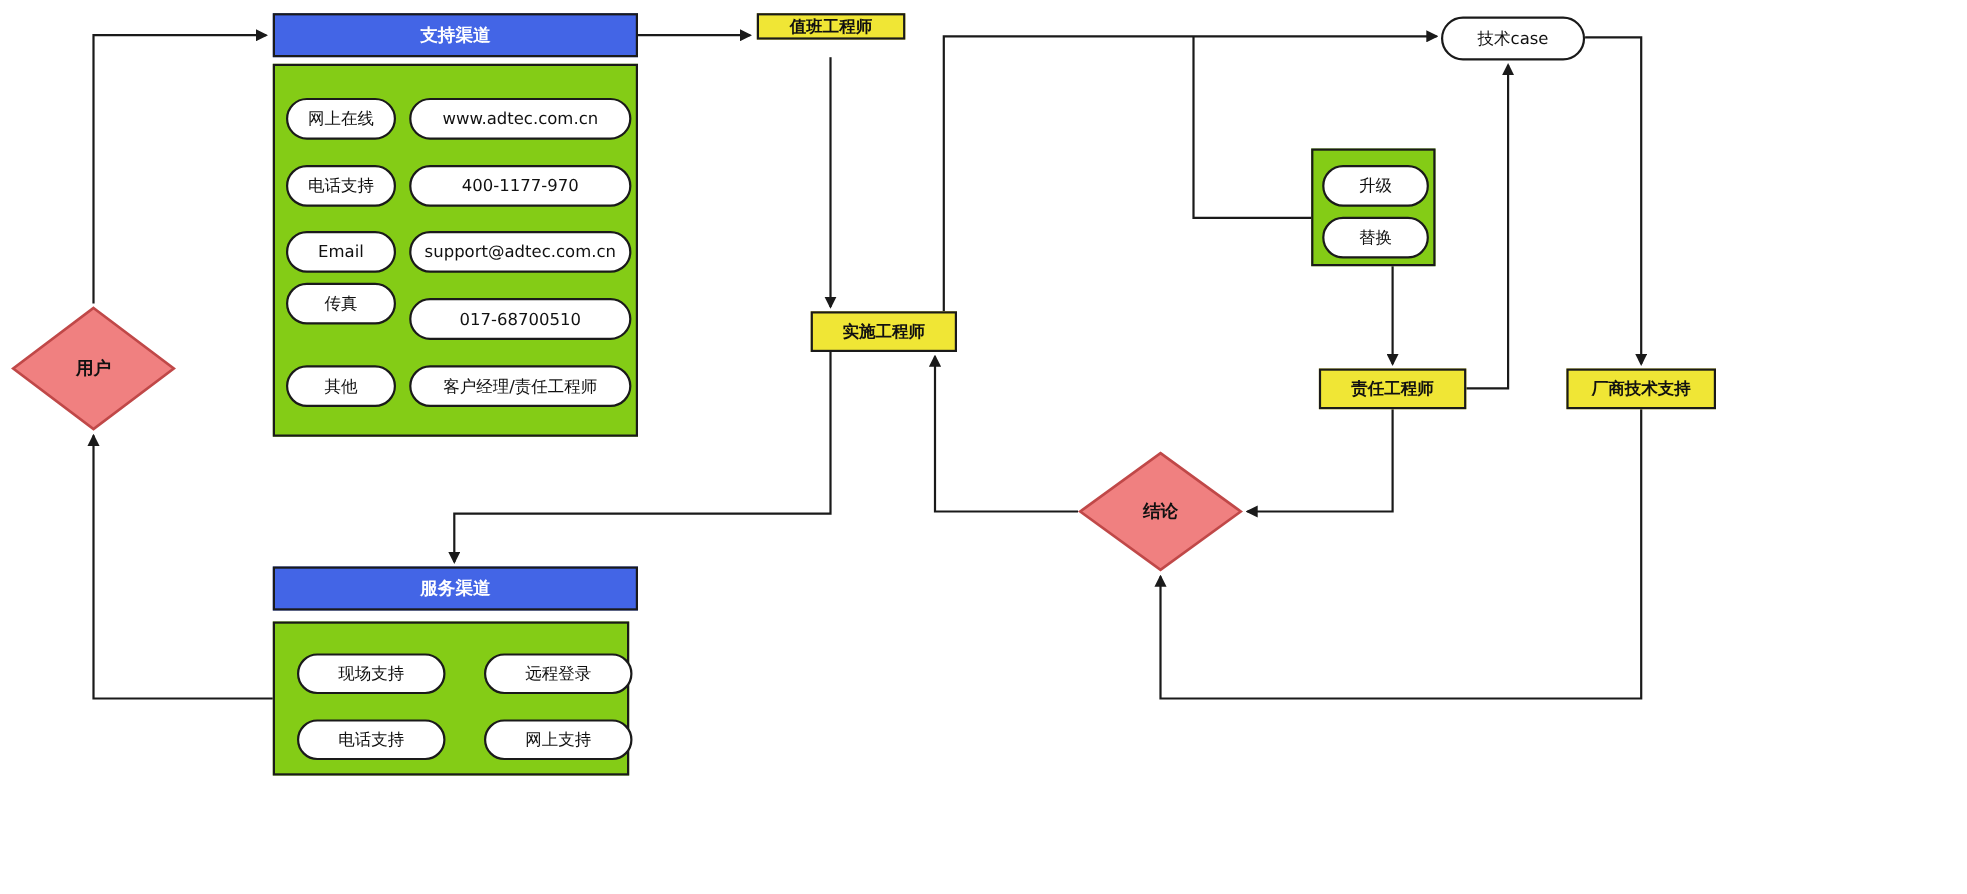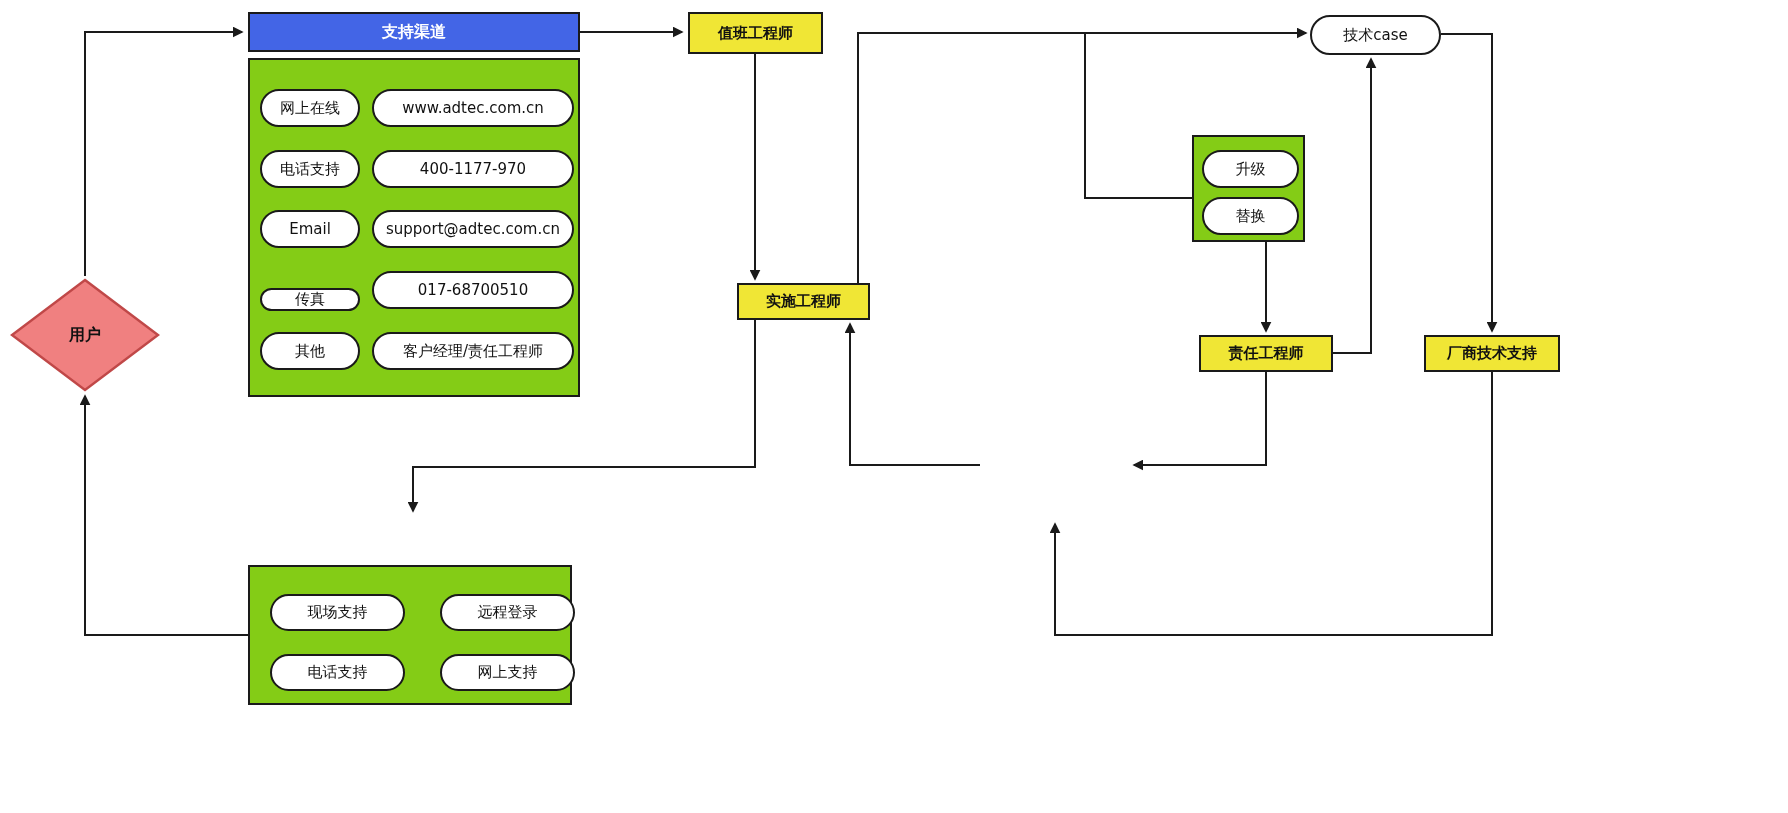--- a/index.html
+++ b/index.html
@@ -66,28 +66,28 @@
   <div class="node container-box" style="left:248px;top:58px;width:332px;height:339px">
     <div class="pill" style="left:10px;top:29px;width:100px;height:38px">网上在线</div>
     <div class="pill" style="left:122px;top:29px;width:202px;height:38px">www.adtec.com.cn</div>
 
     <div class="pill" style="left:10px;top:90px;width:100px;height:38px">电话支持</div>
     <div class="pill" style="left:122px;top:90px;width:202px;height:38px">400-1177-970</div>
 
     <div class="pill" style="left:10px;top:150px;width:100px;height:38px">Email</div>
     <div class="pill" style="left:122px;top:150px;width:202px;height:38px">support@adtec.com.cn</div>
 
-    <div class="pill" style="left:10px;top:228px;width:100px;height:23px">传真</div>
+    <div class="pill" style="left:10px;top:197px;width:100px;height:38px">传真</div>
     <div class="pill" style="left:122px;top:211px;width:202px;height:38px">017-68700510</div>
 
     <div class="pill" style="left:10px;top:272px;width:100px;height:38px">其他</div>
     <div class="pill" style="left:122px;top:272px;width:202px;height:38px">客户经理/责任工程师</div>
   </div>
 
-  <div class="node box-yellow" style="left:688px;top:12px;width:135px;height:42px">
+  <div class="node box-yellow" style="left:688px;top:12px;width:135px;height:24px">
     <span>值班工程师</span>
   </div>
 
   <div class="node box-yellow" style="left:737px;top:283px;width:133px;height:37px">
     <span>实施工程师</span>
   </div>
 
   <div class="node rounded" style="left:1310px;top:15px;width:131px;height:40px">
     <span>技术case</span>
   </div>
@@ -98,21 +98,30 @@
   </div>
 
   <div class="node box-yellow" style="left:1199px;top:335px;width:134px;height:37px">
     <span>责任工程师</span>
   </div>
 
   <div class="node box-yellow" style="left:1424px;top:335px;width:136px;height:37px">
     <span>厂商技术支持</span>
   </div>
 
+  <div class="diamond" style="left:980px;top:410px;width:150px;height:110px">
+    <svg viewBox="0 0 150 110" preserveAspectRatio="none">
+      <polygon points="75,2 148,55 75,108 2,55"></polygon>
+    </svg>
+    <span class="dlabel">结论</span>
+  </div>
 
+  <div class="node header-blue" style="left:248px;top:515px;width:332px;height:40px">
+    <span>服务渠道</span>
+  </div>
 
   <div class="node container-box" style="left:248px;top:565px;width:324px;height:140px">
     <div class="pill" style="left:20px;top:27px;width:135px;height:37px">现场支持</div>
     <div class="pill" style="left:190px;top:27px;width:135px;height:37px">远程登录</div>
     <div class="pill" style="left:20px;top:87px;width:135px;height:37px">电话支持</div>
     <div class="pill" style="left:190px;top:87px;width:135px;height:37px">网上支持</div>
   </div>
 
 </div>
 

